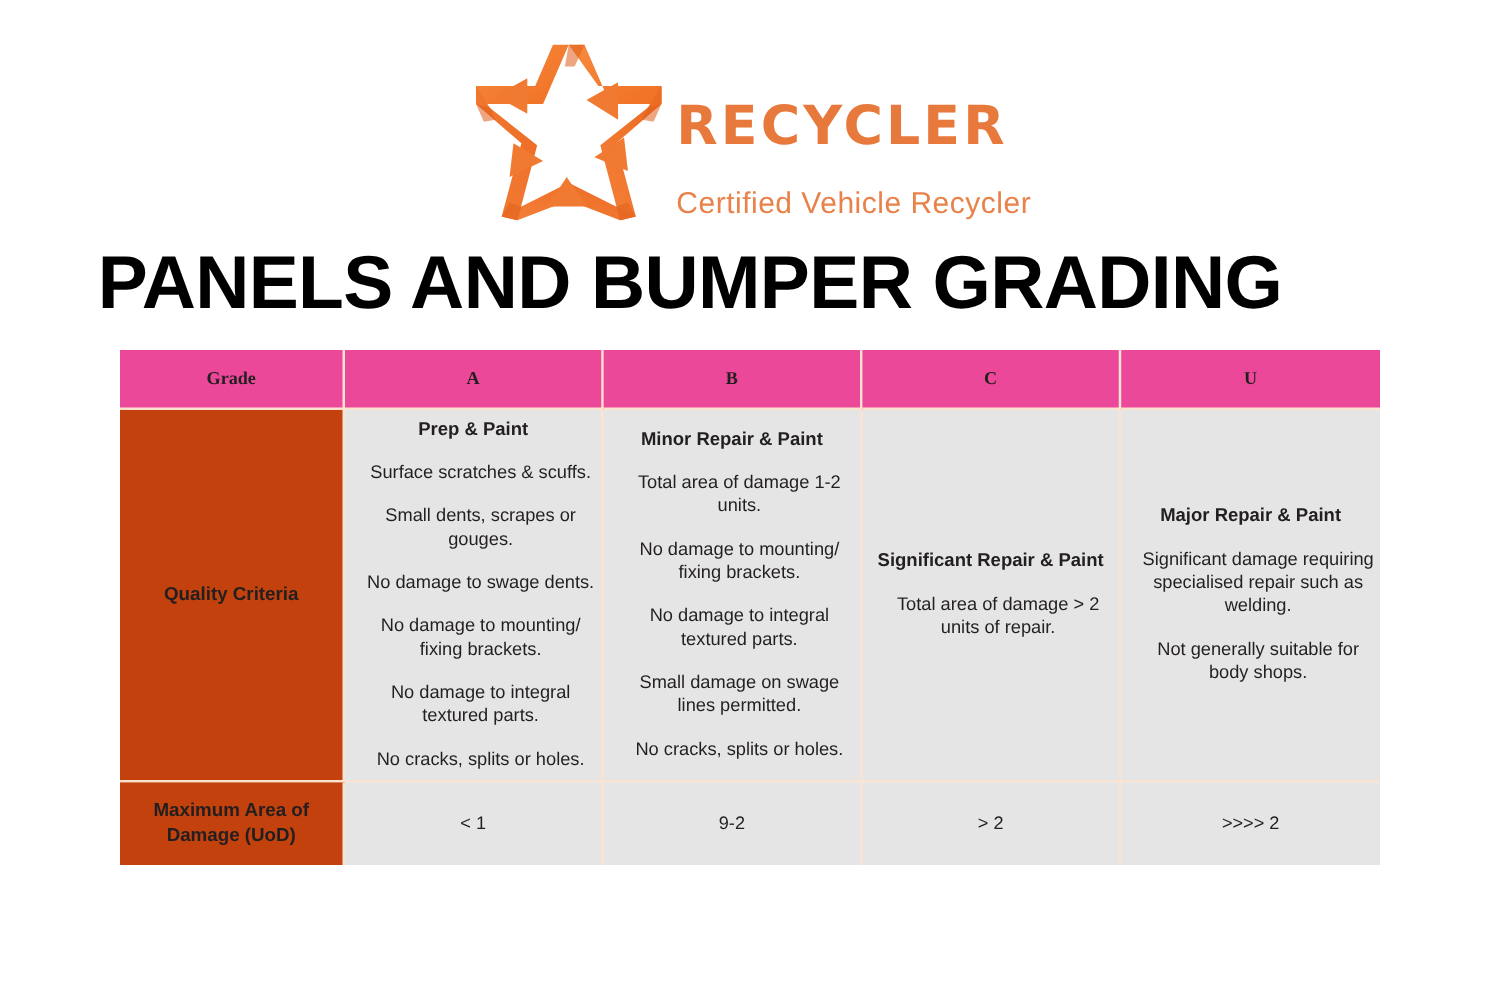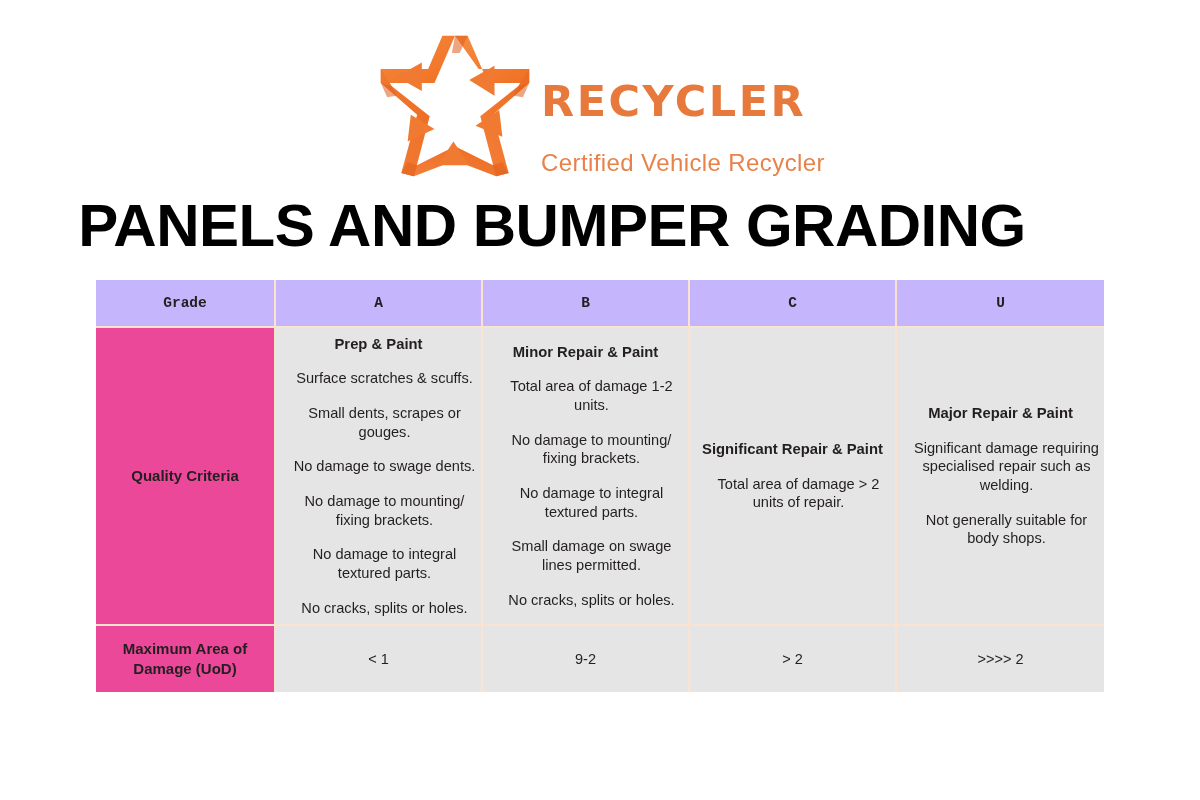--- a/index.html
+++ b/index.html
@@ -101,30 +101,30 @@
   }
   .grading-table tr:last-child td {
     border-bottom: none;
   }
 
   col.c-label { width: 180px; }
   col.c-grade { width: 207px; }
 
   
   .hdr th {
-    background: #c4b5fd;
+    background: #ec4899;
     height: 46px;
     font-size: 14.5px;
     font-weight: bold;
-    font-family: Liberation Mono, monospace;
+    font-family: Liberation Serif, serif;
   }
 
   
   .rowlabel {
-    background: #ec4899;
+    background: #c2410c;
     font-size: 15px;
     font-weight: bold;
     line-height: 1.35;
     padding: 6px 10px;
   }
 
   
   .body-cell {
     background: #e5e5e5;
     font-size: 14.6px;

